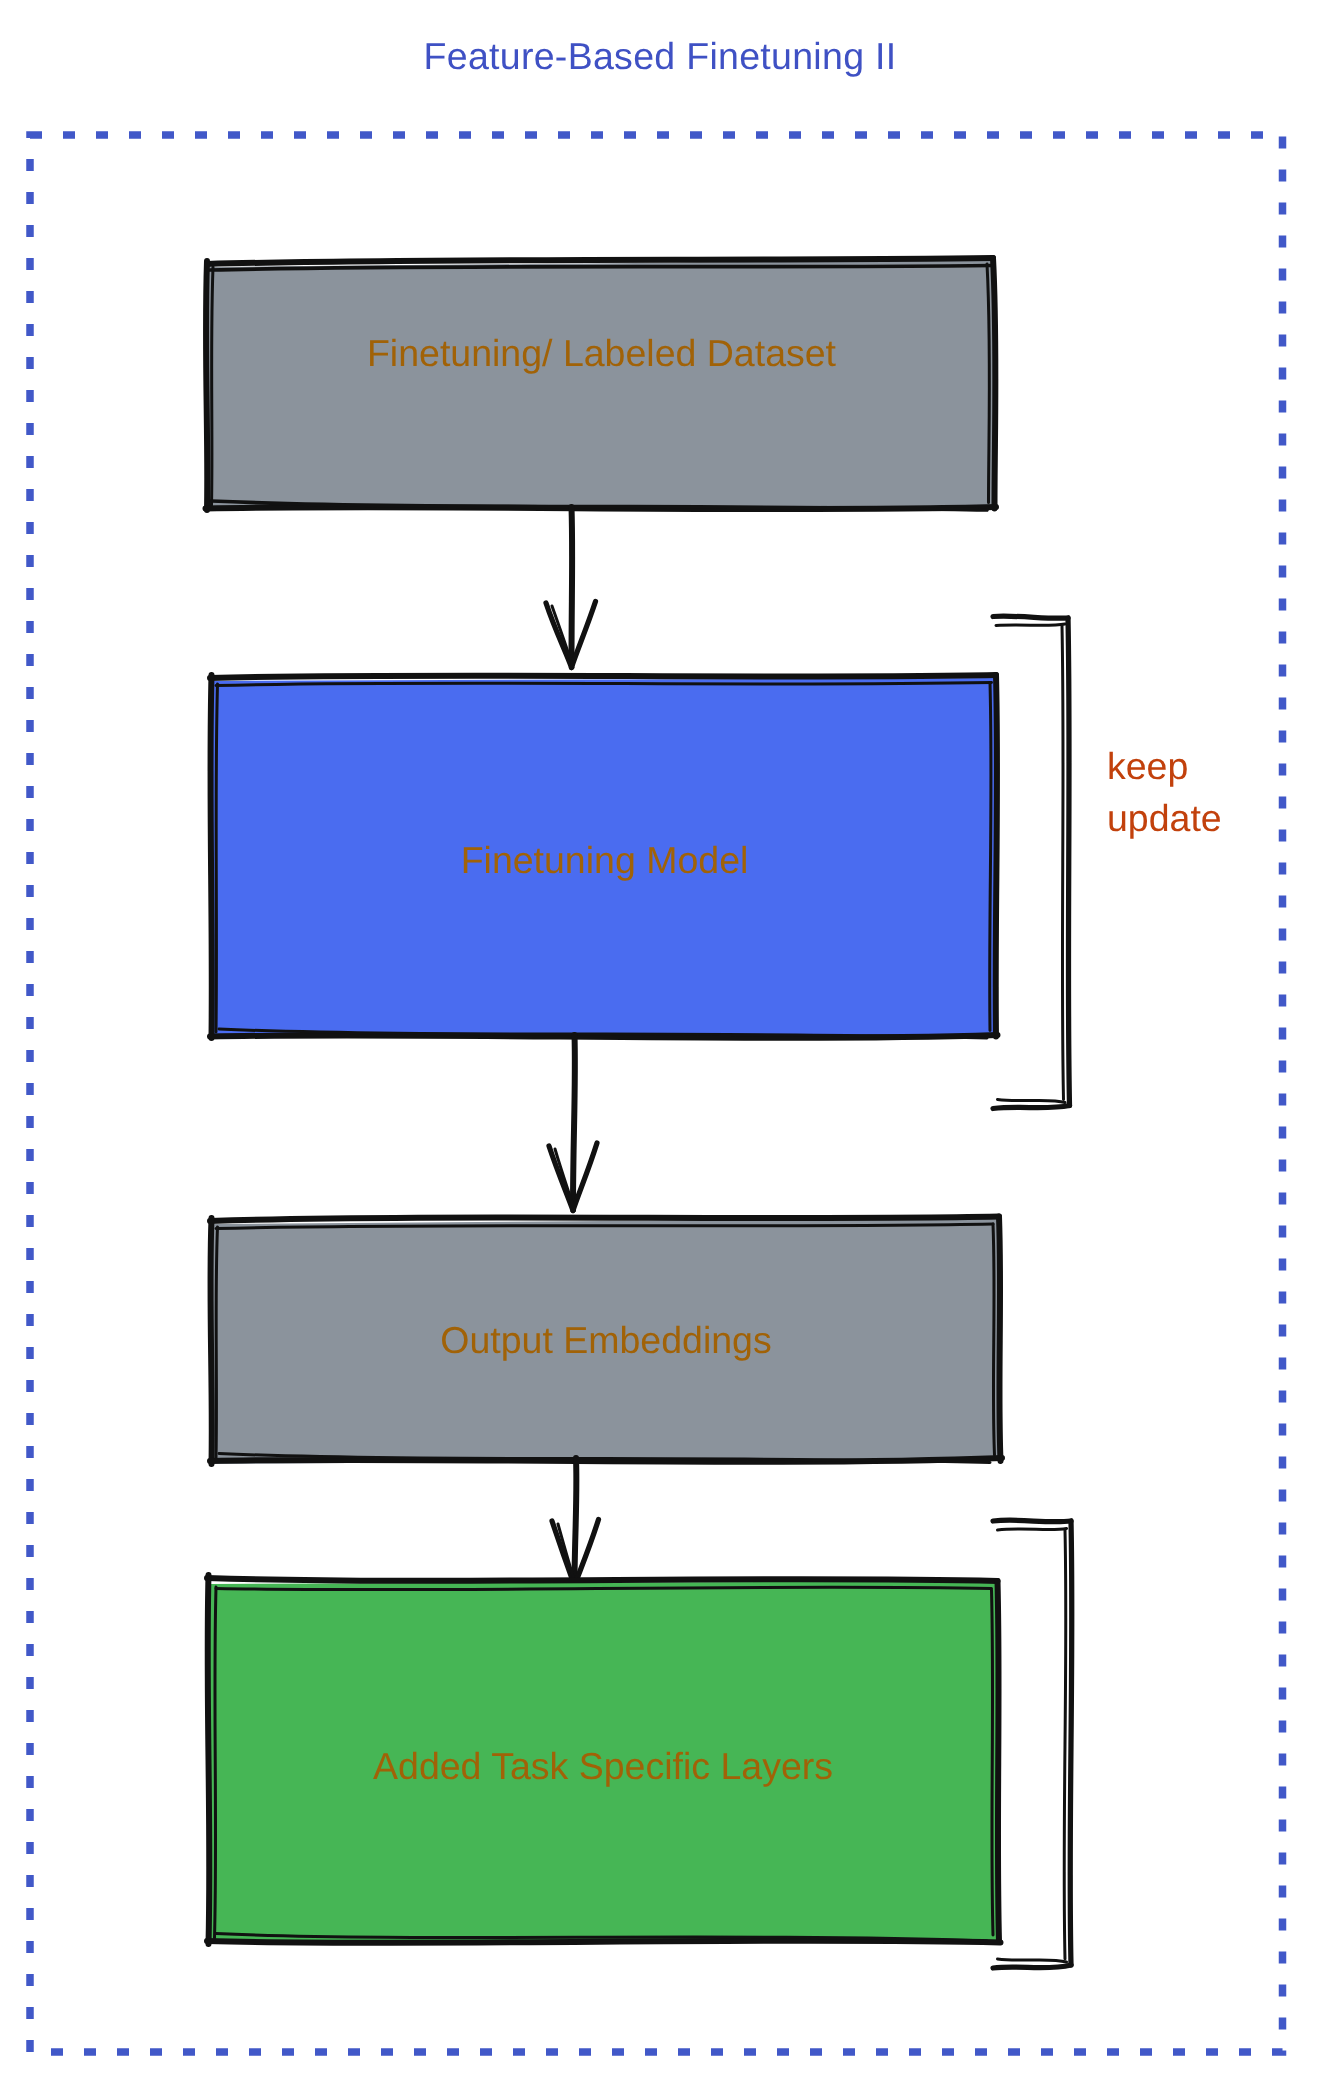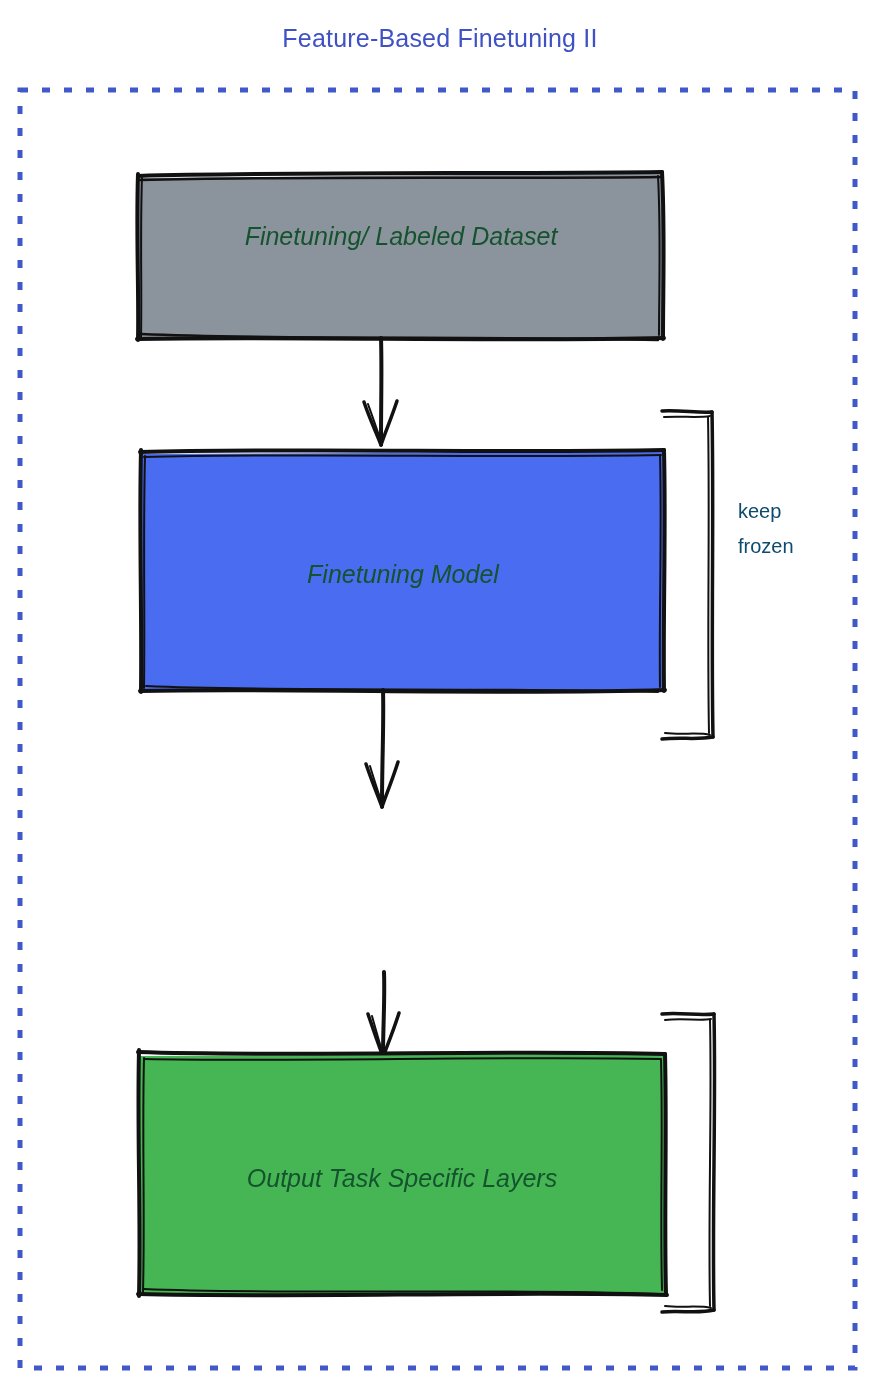--- a/index.html
+++ b/index.html
@@ -38,31 +38,30 @@
     width: 839px;
     height: 1282px;
   }
   .node-box {
     position: absolute;
   }
   .node-label {
     position: absolute;
     width: 100%;
     text-align: center;
-    color: #14532d;
+    color: #a16207;
     font-size: 25px;
     font-family: "Liberation Sans", sans-serif;
     white-space: nowrap;
     pointer-events: none;
-    font-style: italic;
   }
   .side-label {
     position: absolute;
-    color: #0c4a6e;
-    font-size: 20px;
+    color: #c2410c;
+    font-size: 25px;
     line-height: 35px;
     font-family: "Liberation Sans", sans-serif;
     white-space: nowrap;
   }
   svg { display: block; overflow: visible; }
 </style>
 </head>
 <body>
 
 <div id="canvas">
@@ -114,51 +113,65 @@
     <path d="M12,6 C30,5 48,8 62,7" fill="none" stroke="#111111" stroke-width="3.5" stroke-linecap="round"></path>
     <path d="M14,12 C32,11 50,13 60,11" fill="none" stroke="#111111" stroke-width="2" stroke-linecap="round"></path>
     <path d="M62,7 C64,110 61,230 63,332" fill="none" stroke="#111111" stroke-width="3.5" stroke-linecap="round"></path>
     <path d="M58,12 C60,112 57,228 59,328" fill="none" stroke="#111111" stroke-width="2" stroke-linecap="round"></path>
     <path d="M12,334 C30,332 48,335 63,332" fill="none" stroke="#111111" stroke-width="3.5" stroke-linecap="round"></path>
     <path d="M15,328 C32,330 50,327 60,330" fill="none" stroke="#111111" stroke-width="2" stroke-linecap="round"></path>
   </svg>
 
   <div class="side-label" style="left:738px; top:494px;">
     <div>keep</div>
-    <div>frozen</div>
+    <div>update</div>
   </div>
 
   <svg class="node-box" style="left:350px; top:690px; width:70px; height:122px;" width="70" height="122" viewBox="0 0 70 122">
     <path d="M33,0 C34,32 32,70 32,115" fill="none" stroke="#111111" stroke-width="4" stroke-linecap="round"></path>
     <path d="M16,74 C22,92 28,106 32,117" fill="none" stroke="#111111" stroke-width="3.5" stroke-linecap="round"></path>
     <path d="M48,72 C42,91 36,105 32,117" fill="none" stroke="#111111" stroke-width="3.5" stroke-linecap="round"></path>
     <path d="M20,76 C25,93 30,107 33,117" fill="none" stroke="#111111" stroke-width="2" stroke-linecap="round"></path>
   </svg>
 
+  <div class="node-box" style="left:130px; top:800px; width:548px; height:186px;">
+    <svg width="548" height="186" viewBox="0 0 548 186">
+      <path d="M12,16 L536,12 L537,172 L11,176 Z" fill="#8b939c"></path>
+      <path d="M10,14 C160,9 380,14 536,11" fill="none" stroke="#111111" stroke-width="4" stroke-linecap="round"></path>
+      <path d="M14,19 C170,15 370,19 532,16" fill="none" stroke="#111111" stroke-width="2" stroke-linecap="round"></path>
+      <path d="M11,12 C9,66 12,122 11,176" fill="none" stroke="#111111" stroke-width="4" stroke-linecap="round"></path>
+      <path d="M15,18 C13,68 15,122 14,172" fill="none" stroke="#111111" stroke-width="2" stroke-linecap="round"></path>
+      <path d="M536,11 C538,66 535,122 537,174" fill="none" stroke="#111111" stroke-width="4" stroke-linecap="round"></path>
+      <path d="M532,16 C534,68 531,122 533,170" fill="none" stroke="#111111" stroke-width="2" stroke-linecap="round"></path>
+      <path d="M10,174 C160,171 380,178 538,172" fill="none" stroke="#111111" stroke-width="4" stroke-linecap="round"></path>
+      <path d="M16,169 C150,175 360,170 530,175" fill="none" stroke="#111111" stroke-width="2" stroke-linecap="round"></path>
+    </svg>
+    <div class="node-label" style="top:80px;">Output Embeddings</div>
+  </div>
 
   <svg class="node-box" style="left:352px; top:972px; width:70px; height:90px;" width="70" height="90" viewBox="0 0 70 90">
     <path d="M32,0 C33,26 31,56 31,84" fill="none" stroke="#111111" stroke-width="4" stroke-linecap="round"></path>
     <path d="M16,42 C22,60 27,74 31,85" fill="none" stroke="#111111" stroke-width="3.5" stroke-linecap="round"></path>
     <path d="M47,41 C41,60 35,74 31,85" fill="none" stroke="#111111" stroke-width="3.5" stroke-linecap="round"></path>
     <path d="M20,44 C25,62 29,76 32,85" fill="none" stroke="#111111" stroke-width="2" stroke-linecap="round"></path>
   </svg>
 
   <div class="node-box" style="left:128px; top:1042px; width:548px; height:264px;">
     <svg width="548" height="264" viewBox="0 0 548 264">
       <path d="M12,14 L537,12 L538,252 L11,254 Z" fill="#46b655"></path>
       <path d="M10,10 C160,15 380,8 537,12" fill="none" stroke="#111111" stroke-width="4" stroke-linecap="round"></path>
       <path d="M16,17 C170,20 370,14 533,17" fill="none" stroke="#111111" stroke-width="2" stroke-linecap="round"></path>
       <path d="M11,8 C9,90 13,172 11,254" fill="none" stroke="#111111" stroke-width="4" stroke-linecap="round"></path>
       <path d="M16,16 C14,94 17,172 15,250" fill="none" stroke="#111111" stroke-width="2" stroke-linecap="round"></path>
       <path d="M537,12 C539,92 536,174 538,252" fill="none" stroke="#111111" stroke-width="4" stroke-linecap="round"></path>
       <path d="M533,18 C535,94 532,172 534,248" fill="none" stroke="#111111" stroke-width="2" stroke-linecap="round"></path>
       <path d="M10,252 C160,256 380,249 539,253" fill="none" stroke="#111111" stroke-width="4" stroke-linecap="round"></path>
       <path d="M16,247 C150,253 360,246 530,252" fill="none" stroke="#111111" stroke-width="2" stroke-linecap="round"></path>
     </svg>
-    <div class="node-label" style="top:122px;">Output Task Specific Layers</div>
+    <div class="node-label" style="top:122px;">Added Task Specific Layers</div>
   </div>
 
   <svg class="node-box" style="left:650px; top:1008px; width:80px; height:310px;" width="80" height="310" viewBox="0 0 80 310">
     <path d="M12,6 C30,4 48,8 64,6" fill="none" stroke="#111111" stroke-width="3.5" stroke-linecap="round"></path>
     <path d="M15,12 C32,10 50,13 61,11" fill="none" stroke="#111111" stroke-width="2" stroke-linecap="round"></path>
     <path d="M64,6 C66,100 62,210 64,302" fill="none" stroke="#111111" stroke-width="3.5" stroke-linecap="round"></path>
     <path d="M60,12 C62,102 58,208 60,298" fill="none" stroke="#111111" stroke-width="2" stroke-linecap="round"></path>
     <path d="M12,304 C30,302 48,306 64,302" fill="none" stroke="#111111" stroke-width="3.5" stroke-linecap="round"></path>
     <path d="M15,298 C32,300 50,297 61,300" fill="none" stroke="#111111" stroke-width="2" stroke-linecap="round"></path>
   </svg>

